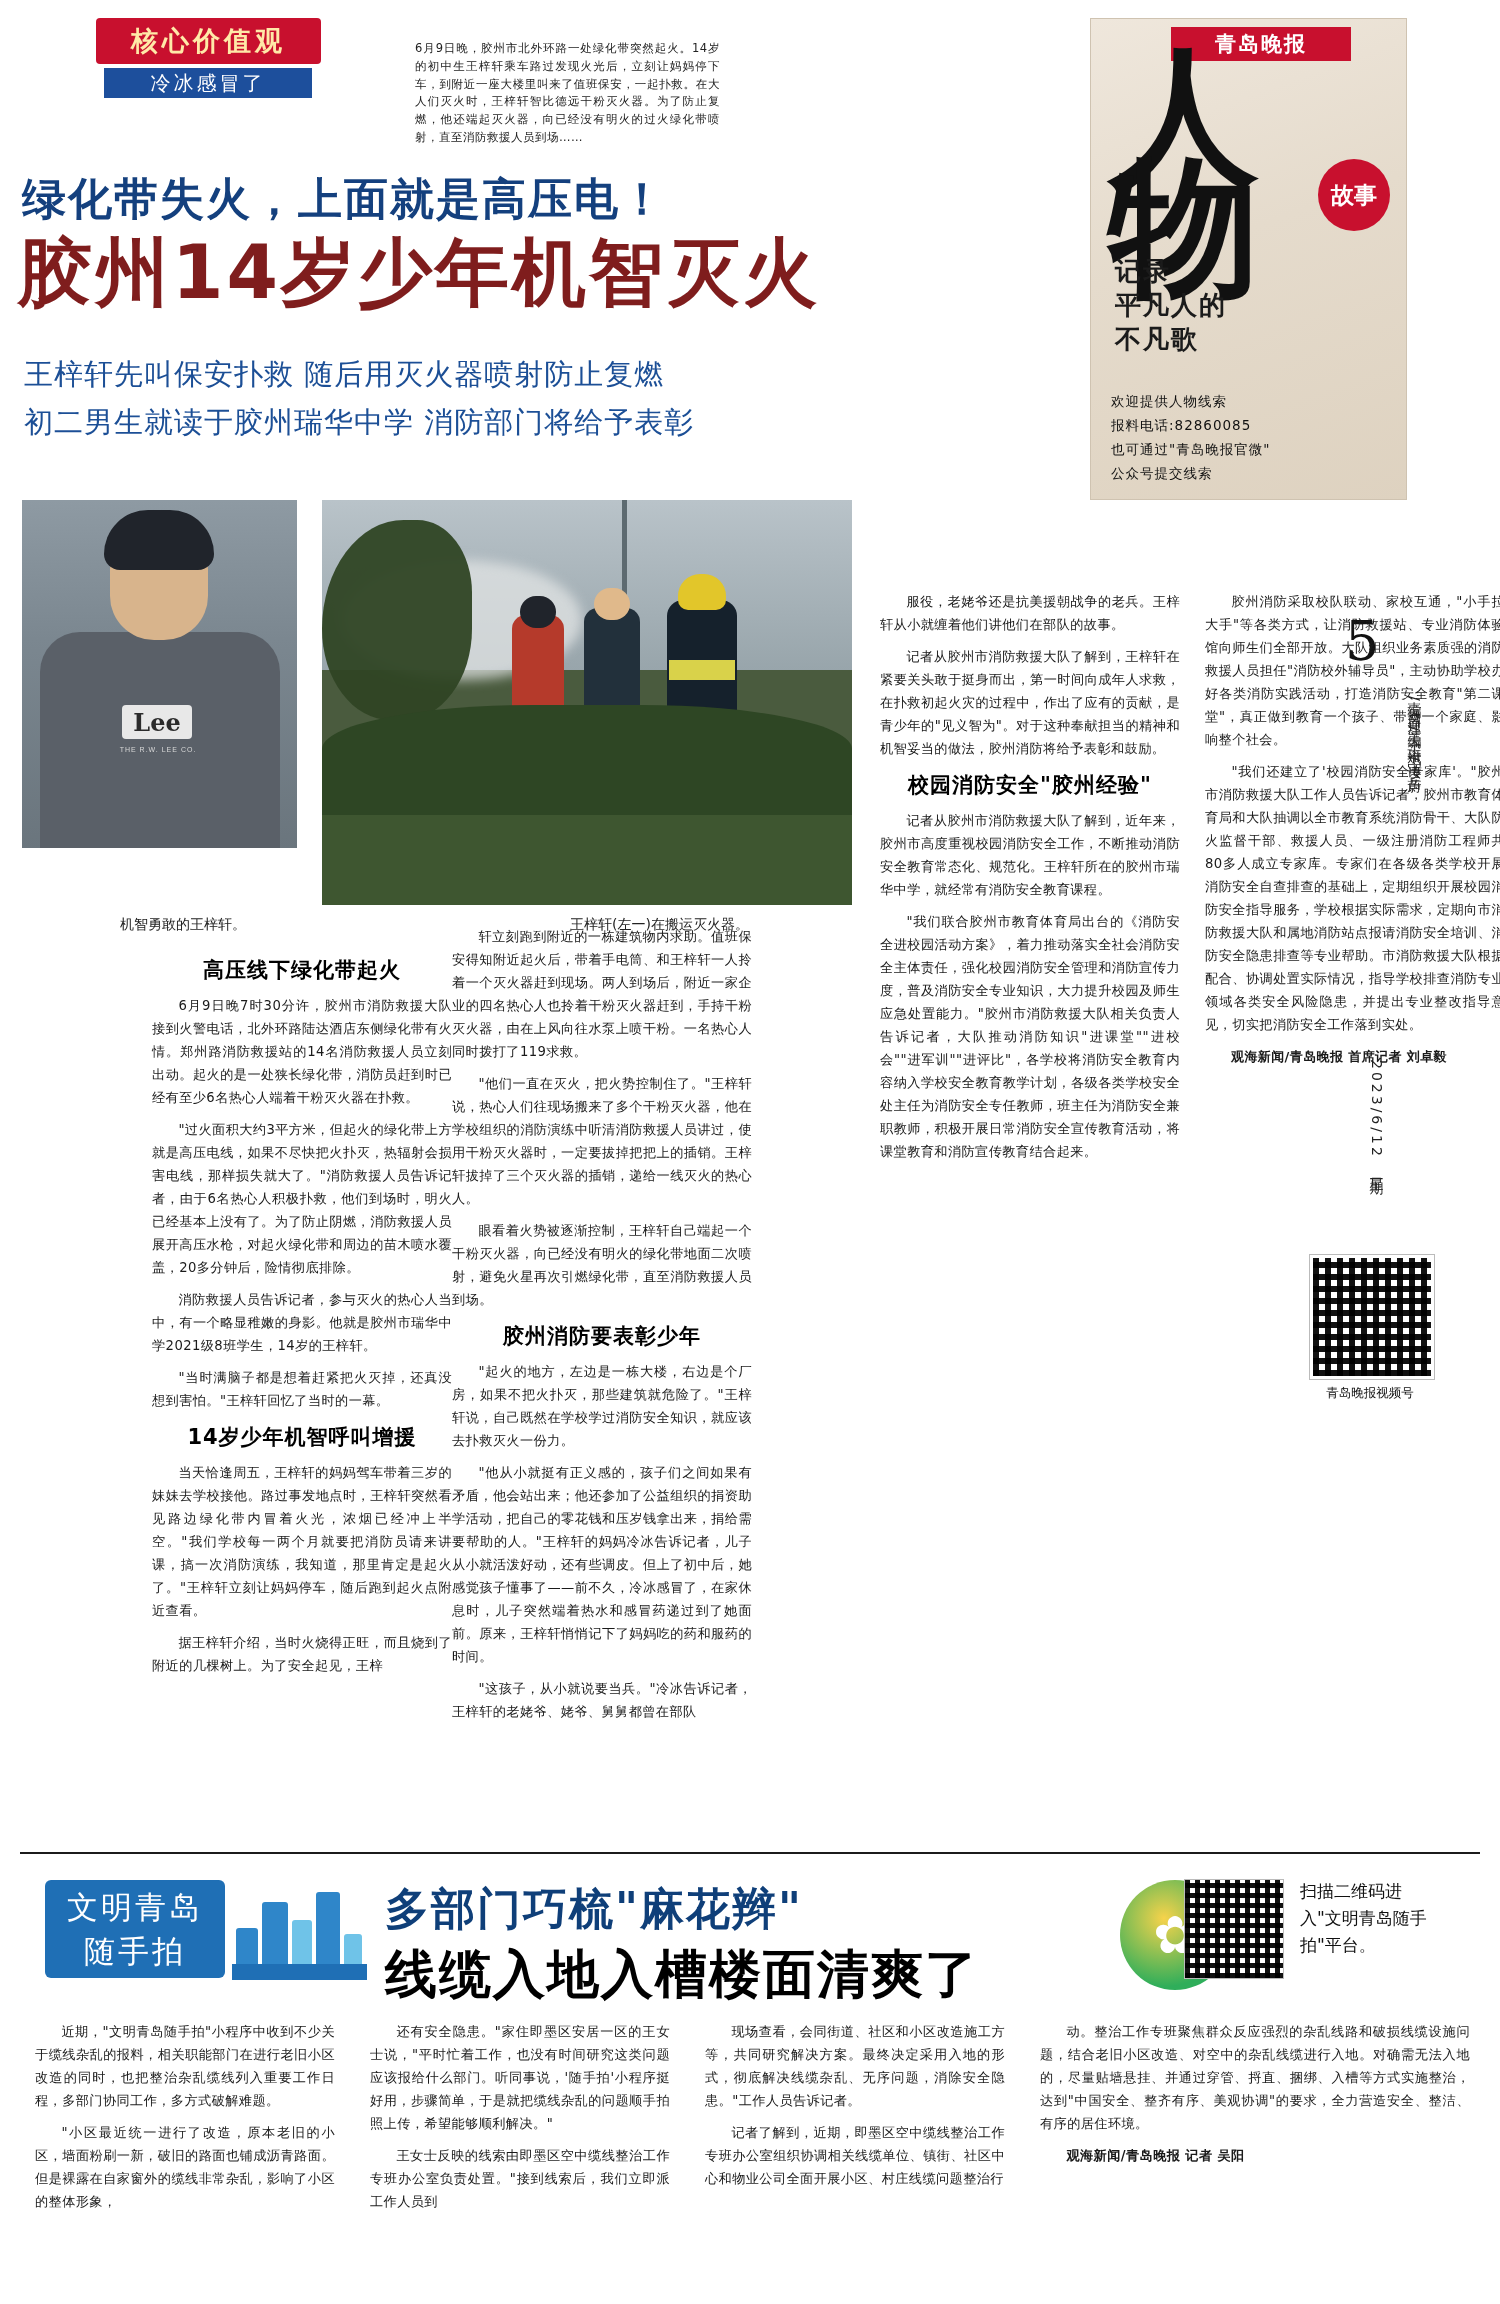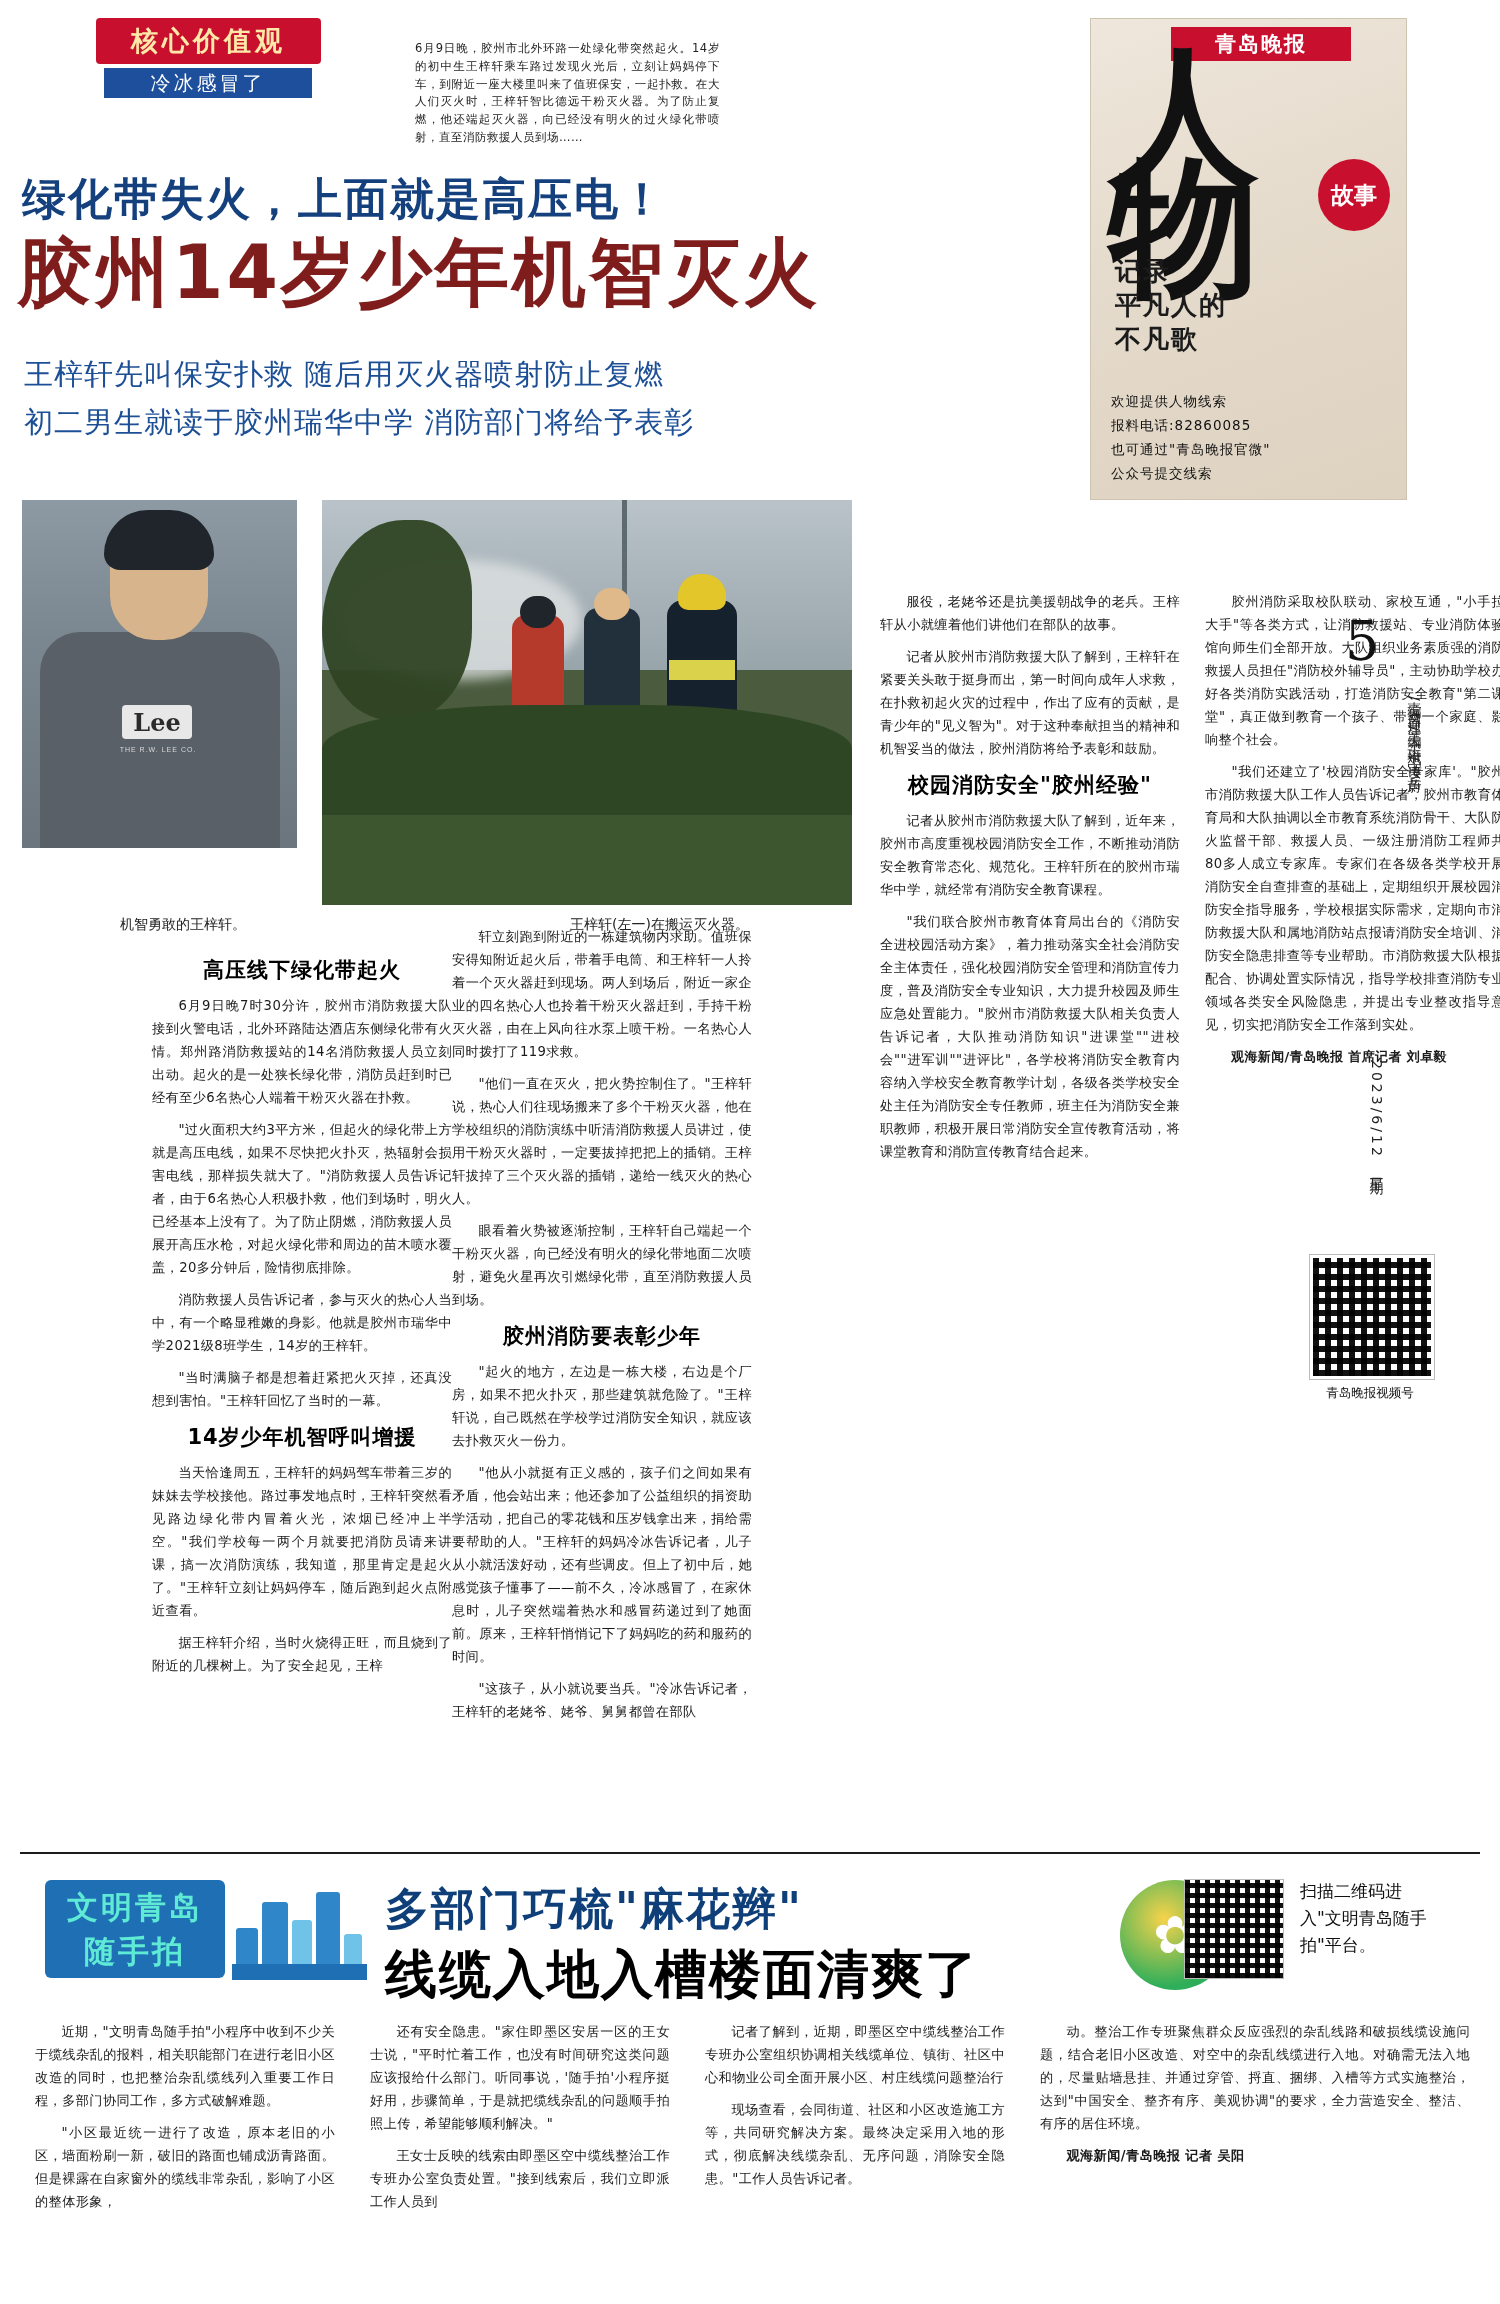--- a/index.html
+++ b/index.html
@@ -105,22 +105,22 @@
   .byline{text-indent:0;font-weight:bold;font-size:13px;margin-top:6px;}
 
   .c1{left:112px;top:945px;width:300px;height:890px;margin-left:40px;}
   .c2{left:452px;top:925px;width:300px;height:910px;}
   .c3{left:880px;top:590px;width:300px;height:1245px;}
   .c4{left:1205px;top:590px;width:300px;height:1245px;}
 
   
   .hr{position:absolute;left:20px;top:1852px;width:1460px;height:2px;background:#1b1b1b;}
   .civbadge{position:absolute;left:45px;top:1880px;width:180px;height:98px;background:#1f6fb5;border-radius:6px;
-       color:#5eead4;display:flex;flex-direction:column;align-items:center;justify-content:center;gap:4px;
-       font-size:31px;font-weight:bold;letter-spacing:3px;line-height:40px;
+       color:#ffffff;display:flex;flex-direction:column;align-items:center;justify-content:center;gap:4px;
+       font-size:31px;font-weight:normal;letter-spacing:3px;line-height:40px;
        font-family:"DejaVu Sans","Liberation Sans",sans-serif;}
   .cityart{position:absolute;left:232px;top:1880px;width:135px;height:100px;}
   .cityart .b{position:absolute;bottom:0;background:#2f86c9;border-radius:3px 3px 0 0;}
   .cityart .g{position:absolute;bottom:0;width:135px;height:16px;background:#1f6fb5;}
   .bh1{position:absolute;left:385px;top:1880px;font-size:44px;font-weight:bold;letter-spacing:2px;color:#0f3f79;
        font-family:"DejaVu Sans","Liberation Sans",sans-serif;}
   .bh2{position:absolute;left:385px;top:1940px;font-size:52px;font-weight:bold;letter-spacing:2px;color:#000;
        font-family:"DejaVu Sans","Liberation Sans",sans-serif;}
 
   .wechat{position:absolute;left:1120px;top:1880px;width:110px;height:110px;border-radius:50%;
@@ -281,21 +281,21 @@
 
   <div class="bcol b1c">
     <p>近期，"文明青岛随手拍"小程序中收到不少关于缆线杂乱的报料，相关职能部门在进行老旧小区改造的同时，也把整治杂乱缆线列入重要工作日程，多部门协同工作，多方式破解难题。</p>
     <p>"小区最近统一进行了改造，原本老旧的小区，墙面粉刷一新，破旧的路面也铺成沥青路面。但是裸露在自家窗外的缆线非常杂乱，影响了小区的整体形象，</p>
   </div>
   <div class="bcol b2c">
     <p>还有安全隐患。"家住即墨区安居一区的王女士说，"平时忙着工作，也没有时间研究这类问题应该报给什么部门。听同事说，'随手拍'小程序挺好用，步骤简单，于是就把缆线杂乱的问题顺手拍照上传，希望能够顺利解决。"</p>
     <p>王女士反映的线索由即墨区空中缆线整治工作专班办公室负责处置。"接到线索后，我们立即派工作人员到</p>
   </div>
   <div class="bcol b3c">
+    <p>现场查看，会同街道、社区和小区改造施工方等，共同研究解决方案。最终决定采用入地的形式，彻底解决线缆杂乱、无序问题，消除安全隐患。"工作人员告诉记者。</p>
     <p>记者了解到，近期，即墨区空中缆线整治工作专班办公室组织协调相关线缆单位、镇街、社区中心和物业公司全面开展小区、村庄线缆问题整治行</p>
-    <p>现场查看，会同街道、社区和小区改造施工方等，共同研究解决方案。最终决定采用入地的形式，彻底解决线缆杂乱、无序问题，消除安全隐患。"工作人员告诉记者。</p>
   </div>
   <div class="bcol b4c">
     <p>动。整治工作专班聚焦群众反应强烈的杂乱线路和破损线缆设施问题，结合老旧小区改造、对空中的杂乱线缆进行入地。对确需无法入地的，尽量贴墙悬挂、并通过穿管、捋直、捆绑、入槽等方式实施整治，达到"中国安全、整齐有序、美观协调"的要求，全力营造安全、整洁、有序的居住环境。</p>
     <p class="bbyline">观海新闻/青岛晚报  记者  吴阳</p>
   </div>
 
 </div>
 
 </body></html>

